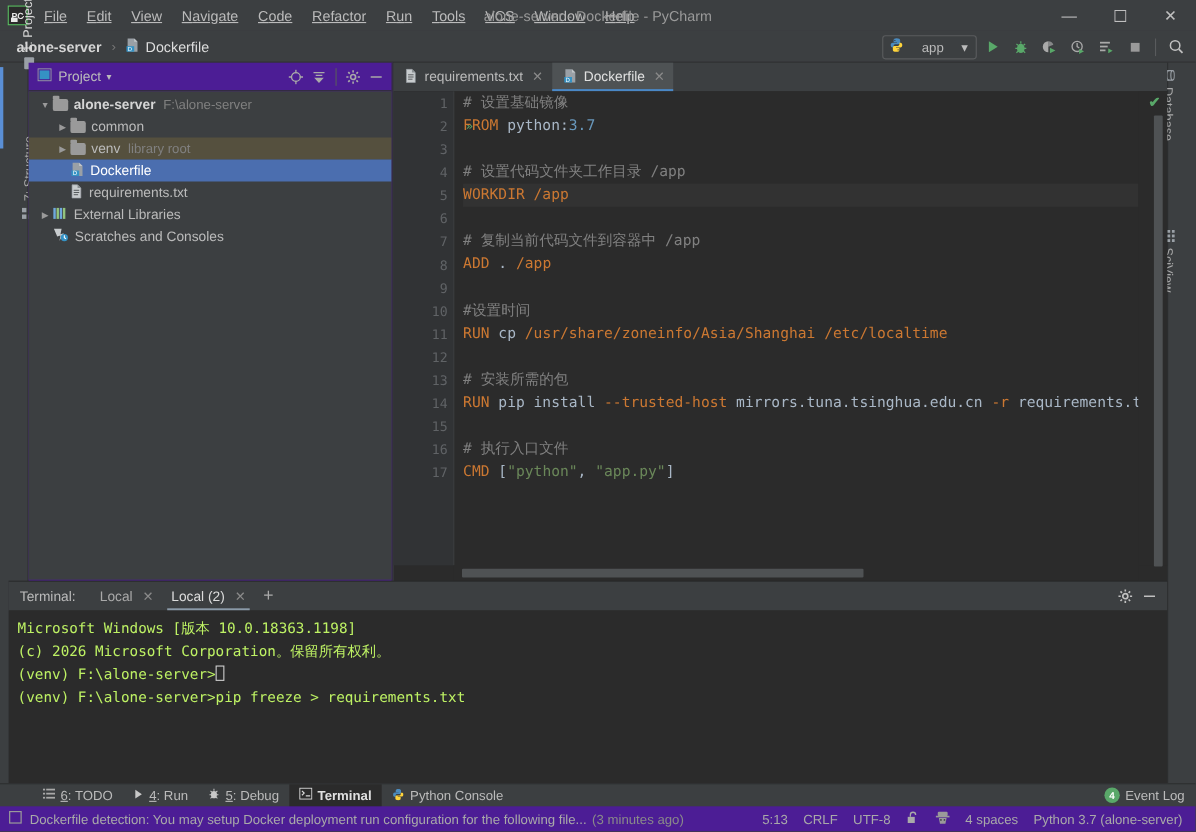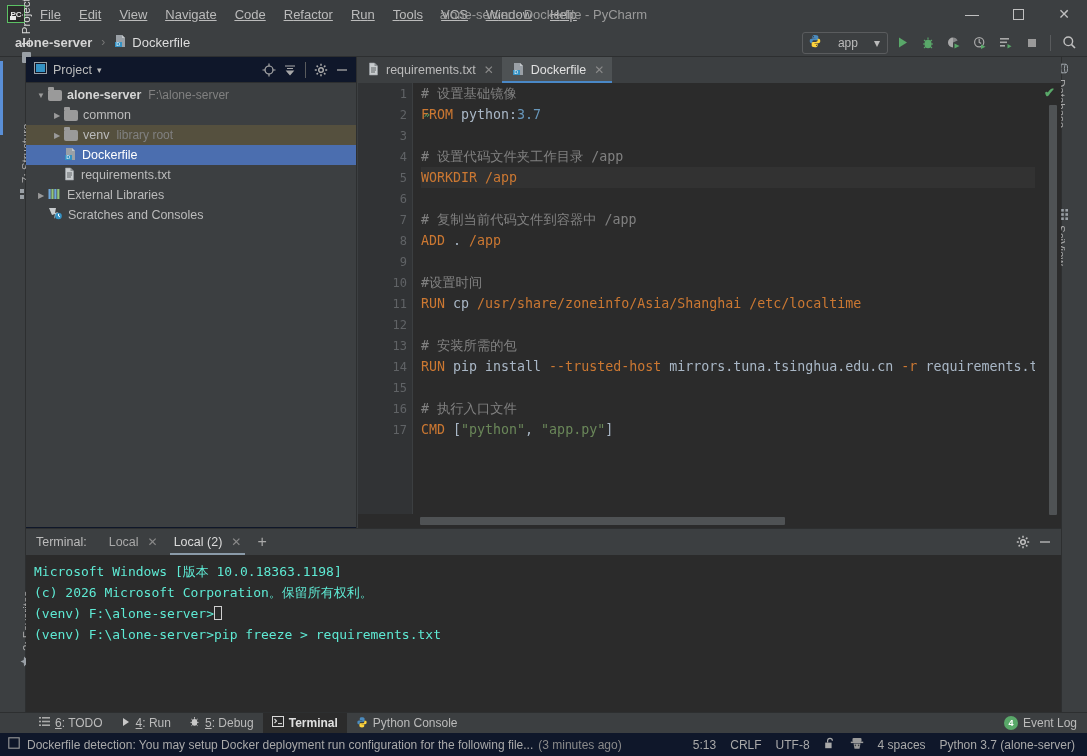--- a/index.html
+++ b/index.html
@@ -77,21 +77,21 @@
     display: flex; align-items: center; gap: 5px;
   }
   .vtab.left { transform: rotate(-90deg); transform-origin: left top; }
   .vtab.right { transform: rotate(90deg); transform-origin: left top; }
   .vtab.active { color: #d8d8d8; }
   .rail-sel { position: absolute; left: 0; width: 3px; background: #5a8fd6; }
 
   
   .proj {
     position: absolute; left: 26px; top: 57px; width: 331px; height: 471px;
-    background: #0f172a; border-right: 1px solid #2d2f30;
+    background: #4c1d95; border-right: 1px solid #2d2f30;
   }
   .proj-head {
     height: 26px; display: flex; align-items: center; padding: 0 4px 0 8px;
     border-bottom: 1px solid #2d2f30;
   }
   .proj-title { font-size: 12.5px; color: #bbb; margin-left: 6px; }
   .proj-head-icons { margin-left: auto; display: flex; align-items: center; gap: 1px; }
   .ph-ic { width: 20px; height: 20px; display: flex; align-items: center; justify-content: center; }
   .tree { background: #3c3f41; height: 444px; overflow: hidden; padding-top: 2px; }
   .row {
@@ -149,37 +149,37 @@
   .path { color: #cc7832; }
   .txt { color: #a9b7c6; }
   .editor-marks { position: absolute; right: 0; top: 0; bottom: 14px; width: 26px; background: #2b2b2b; }
   .check-ok { position: absolute; right: 6px; top: 2px; color: #59a869; font-size: 13px; font-weight: bold; }
   .vscroll { position: absolute; right: 4px; top: 22px; width: 8px; height: 410px; background: #4f5254; border-radius: 1px; }
   .hscroll-track { position: absolute; left: 54px; right: 26px; bottom: 0; height: 14px; background: #2b2b2b; }
   .hscroll { position: absolute; left: 8px; top: 3px; width: 365px; height: 8px; background: #4f5254; border-radius: 1px; }
 
   
   .term {
-    position: absolute; left: 26px; top: 528px; right: 26px; height: 184px;
+    position: absolute; left: 8px; top: 528px; right: 26px; height: 184px;
     background: #2b2b2b; border-top: 1px solid #2d2f30;
   }
   .term-head { height: 26px; background: #3c3f41; display: flex; align-items: center; padding-left: 10px; }
   .term-label { font-size: 12.5px; color: #bbb; margin-right: 14px; }
   .tt {
     display: flex; align-items: center; gap: 9px; padding: 0 8px; height: 26px;
     font-size: 12.5px; color: #a9a9a9; position: relative;
   }
   .tt.active { color: #dcdcdc; }
   .tt.active::after { content:""; position:absolute; left:4px; right:4px; bottom:0; height:2px; background:#8a9aa8; }
   .tt .x { color: #8a8a8a; font-size: 12px; }
   .tt-plus { color: #a9a9a9; font-size: 16px; padding: 0 8px; }
   .term-head-icons { margin-left: auto; display: flex; align-items: center; gap: 2px; padding-right: 6px; }
   .term-body {
     position: absolute; left: 0; right: 0; top: 26px; bottom: 0; background: #2b2b2b;
-    font-family: "DejaVu Sans Mono", monospace; font-size: 13px; color: #5eead4;
+    font-family: "DejaVu Sans Mono", monospace; font-size: 13px; color: #bef264;
     padding: 6px 0 0 8px;
   }
   .tline { height: 21px; line-height: 21px; white-space: pre; }
   .caret { display: inline-block; width: 8px; height: 14px; border: 1px solid #cfcfcf; vertical-align: -2px; }
 
   
   .botbar {
     position: absolute; left: 0; right: 0; bottom: 23px; height: 21px;
     background: #3c3f41; display: flex; align-items: center; padding-left: 30px;
     border-top: 1px solid #2d2f30;
@@ -192,21 +192,21 @@
   .bt u { text-decoration: underline; }
   .evt-log { margin-left: auto; display: flex; align-items: center; gap: 5px; padding-right: 10px; font-size: 12px; }
   .evt-badge {
     width: 14px; height: 14px; border-radius: 50%; background: #59a869; color: #fff;
     font-size: 9px; display: flex; align-items: center; justify-content: center; font-weight: bold;
   }
 
   
   .status {
     position: absolute; left: 0; right: 0; bottom: 0; height: 23px;
-    background: #0f172a; display: flex; align-items: center; font-size: 12px; color: #a9a9a9;
+    background: #4c1d95; display: flex; align-items: center; font-size: 12px; color: #a9a9a9;
     padding-left: 8px;
   }
   .status .msg { margin-left: 7px; }
   .status .age { color: #8a8a8a; }
   .status-right { margin-left: auto; display: flex; align-items: center; gap: 14px; padding-right: 12px; }
 </style>
 </head>
 <body>
 
 <div id="app">

